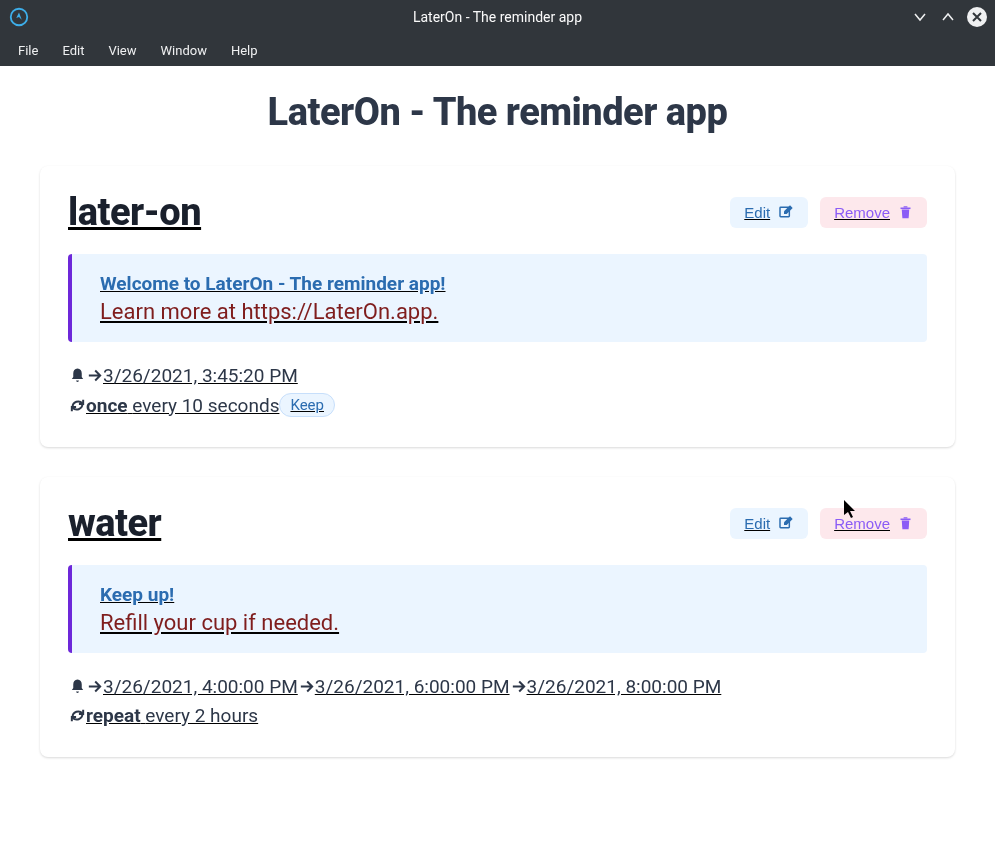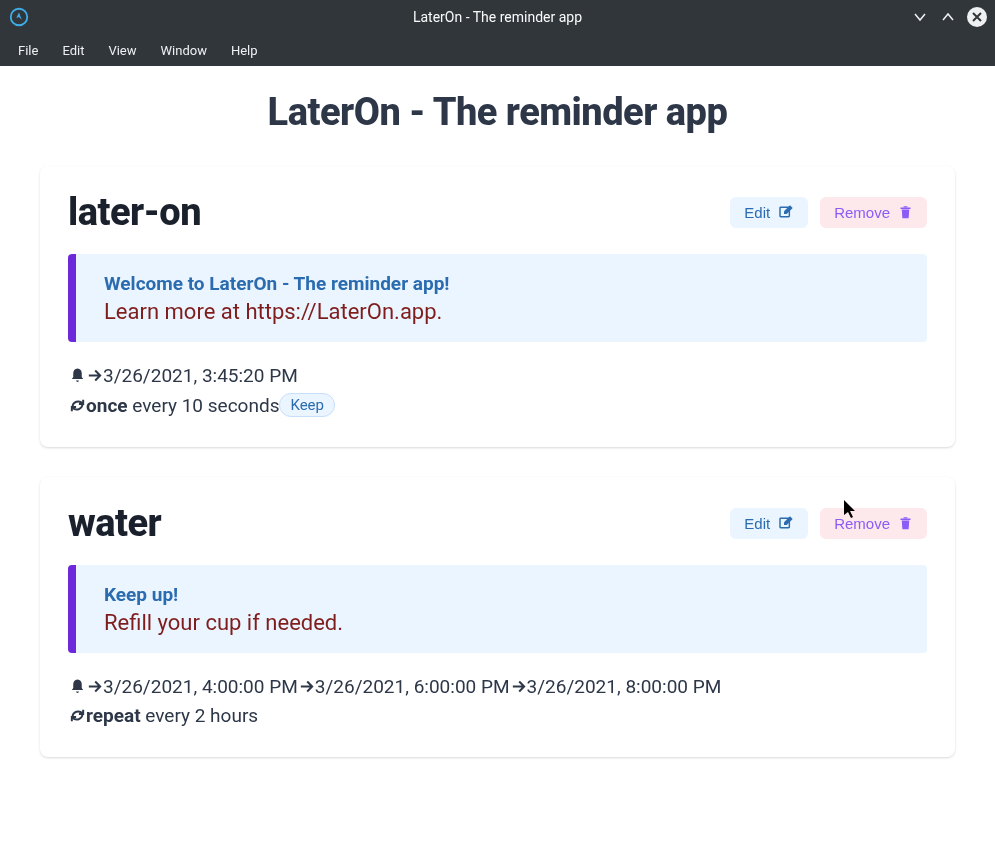--- a/index.html
+++ b/index.html
@@ -76,20 +76,21 @@
       color: #2d3748;
       margin-bottom: 32px;
       letter-spacing: -0.5px;
     }
     .card {
       background: #fff;
       border-radius: 8px;
       box-shadow: 0 1px 3px rgba(0,0,0,0.08), 0 1px 2px rgba(0,0,0,0.08);
       padding: 24px 28px;
       margin-bottom: 30px;
+      text-decoration: underline;
     }
     .card-header {
       display: flex;
       align-items: center;
       justify-content: space-between;
       margin-bottom: 20px;
     }
     .card-title {
       font-size: 38px;
       font-weight: 800;
@@ -114,21 +115,21 @@
     .btn-edit {
       background: #ebf5ff;
       color: #2b6cb0;
     }
     .btn-remove {
       background: #fde8ec;
       color: #8b5cf6;
     }
     .info-box {
       background: #ebf5ff;
-      border-left: 8px solid #6d28d9;
+      border-left: 4px solid #6d28d9;
       border-radius: 4px;
       padding: 18px 28px;
       margin-bottom: 22px;
     }
     .info-title {
       font-size: 19px;
       font-weight: 700;
       color: #2b6cb0;
       margin-bottom: 4px;
     }

